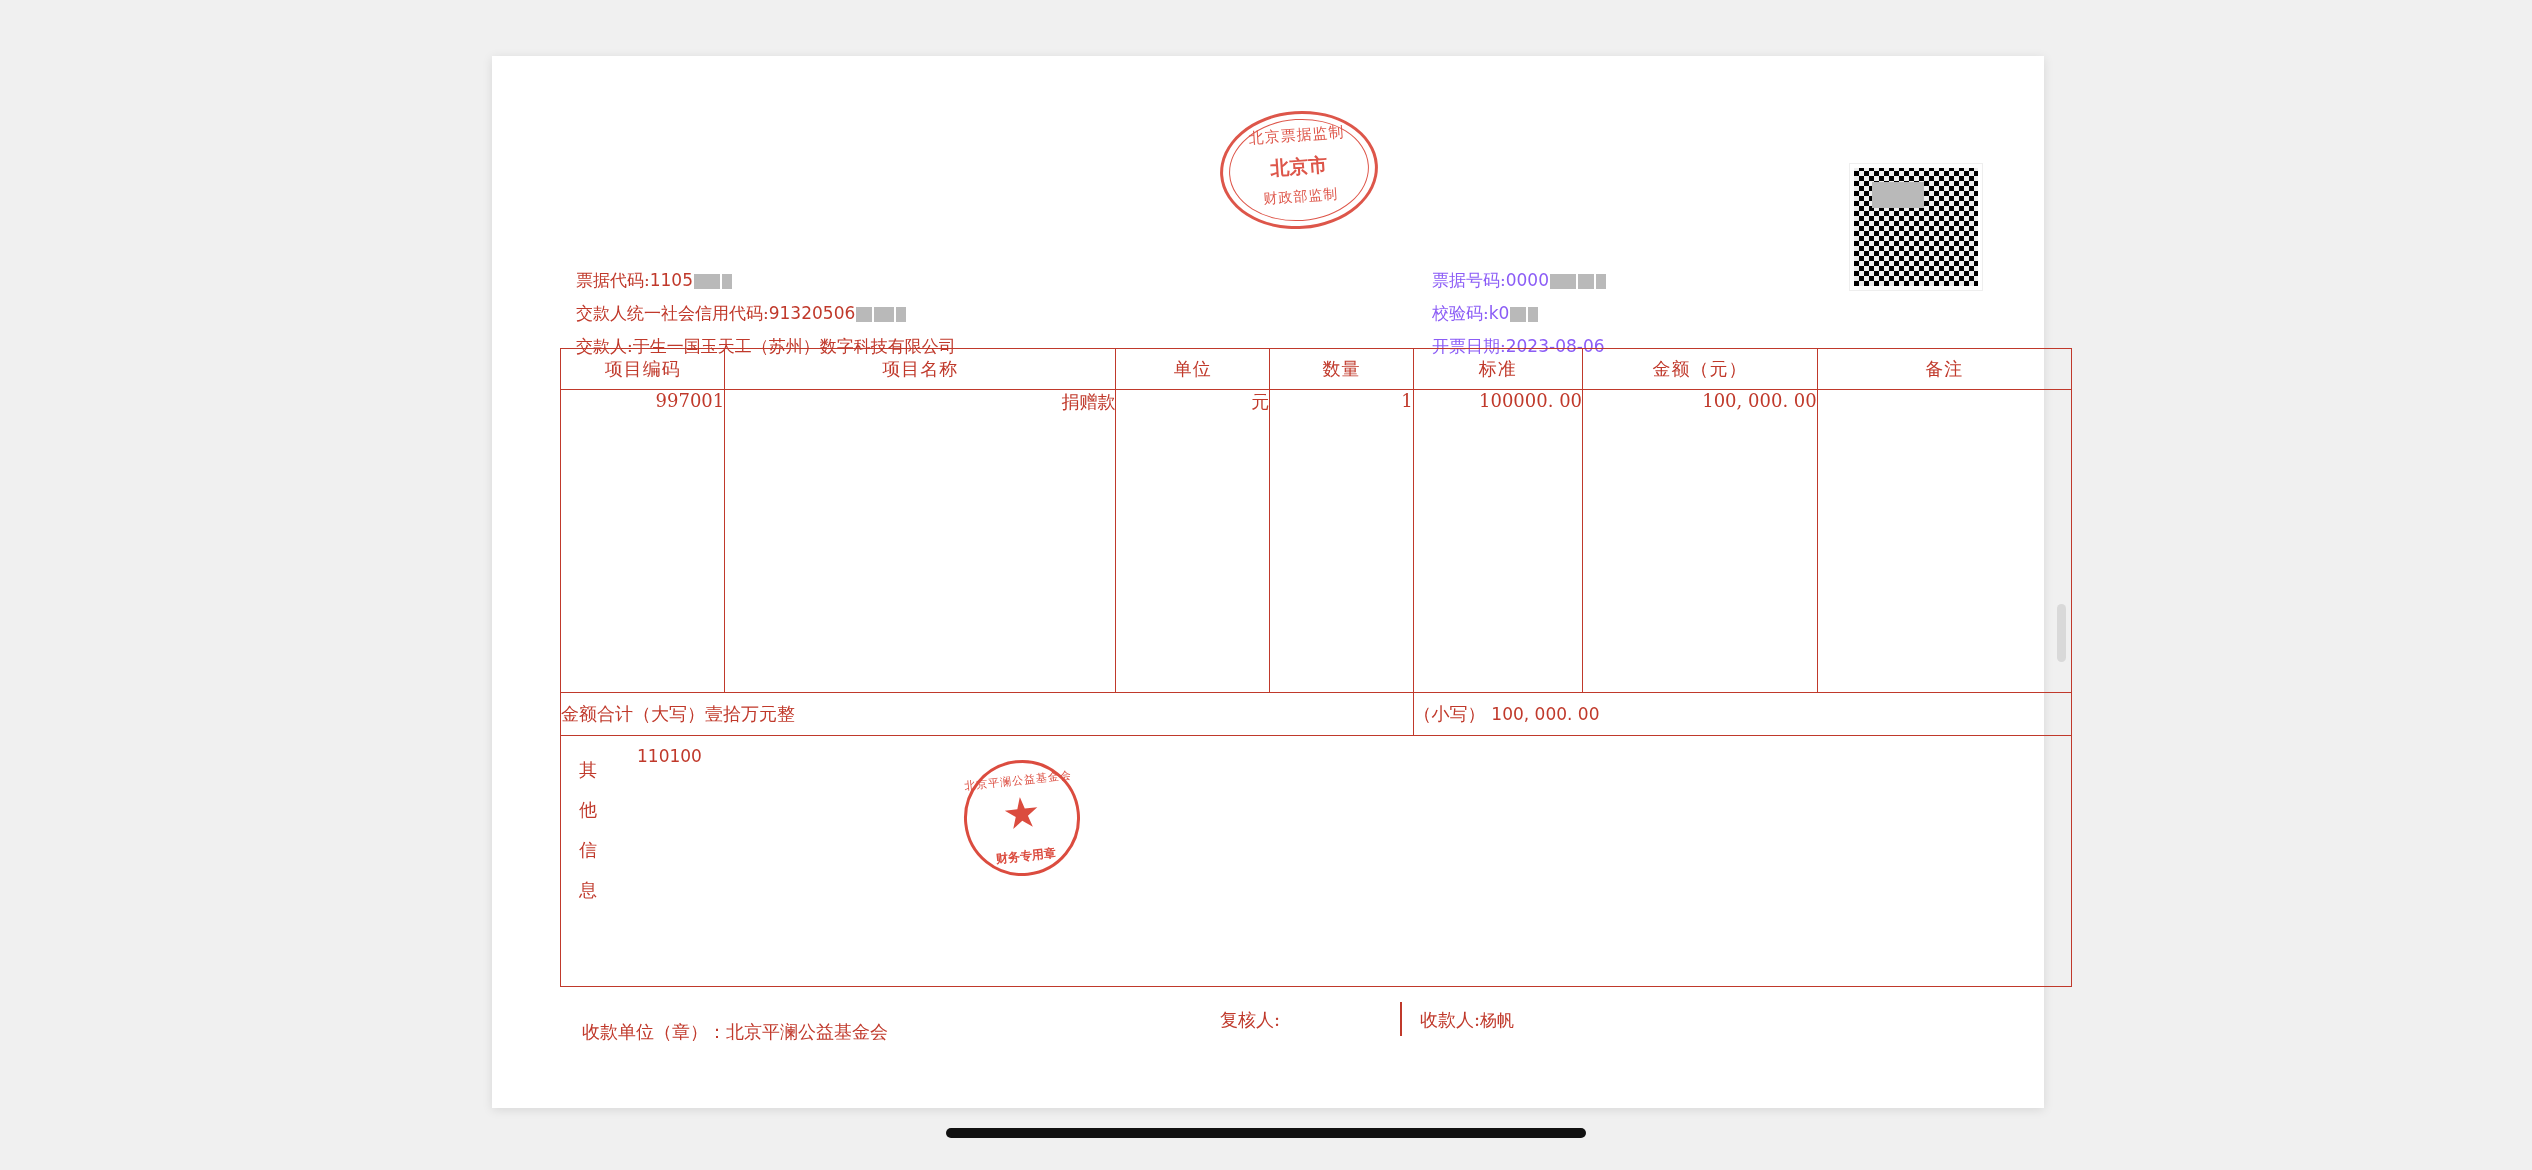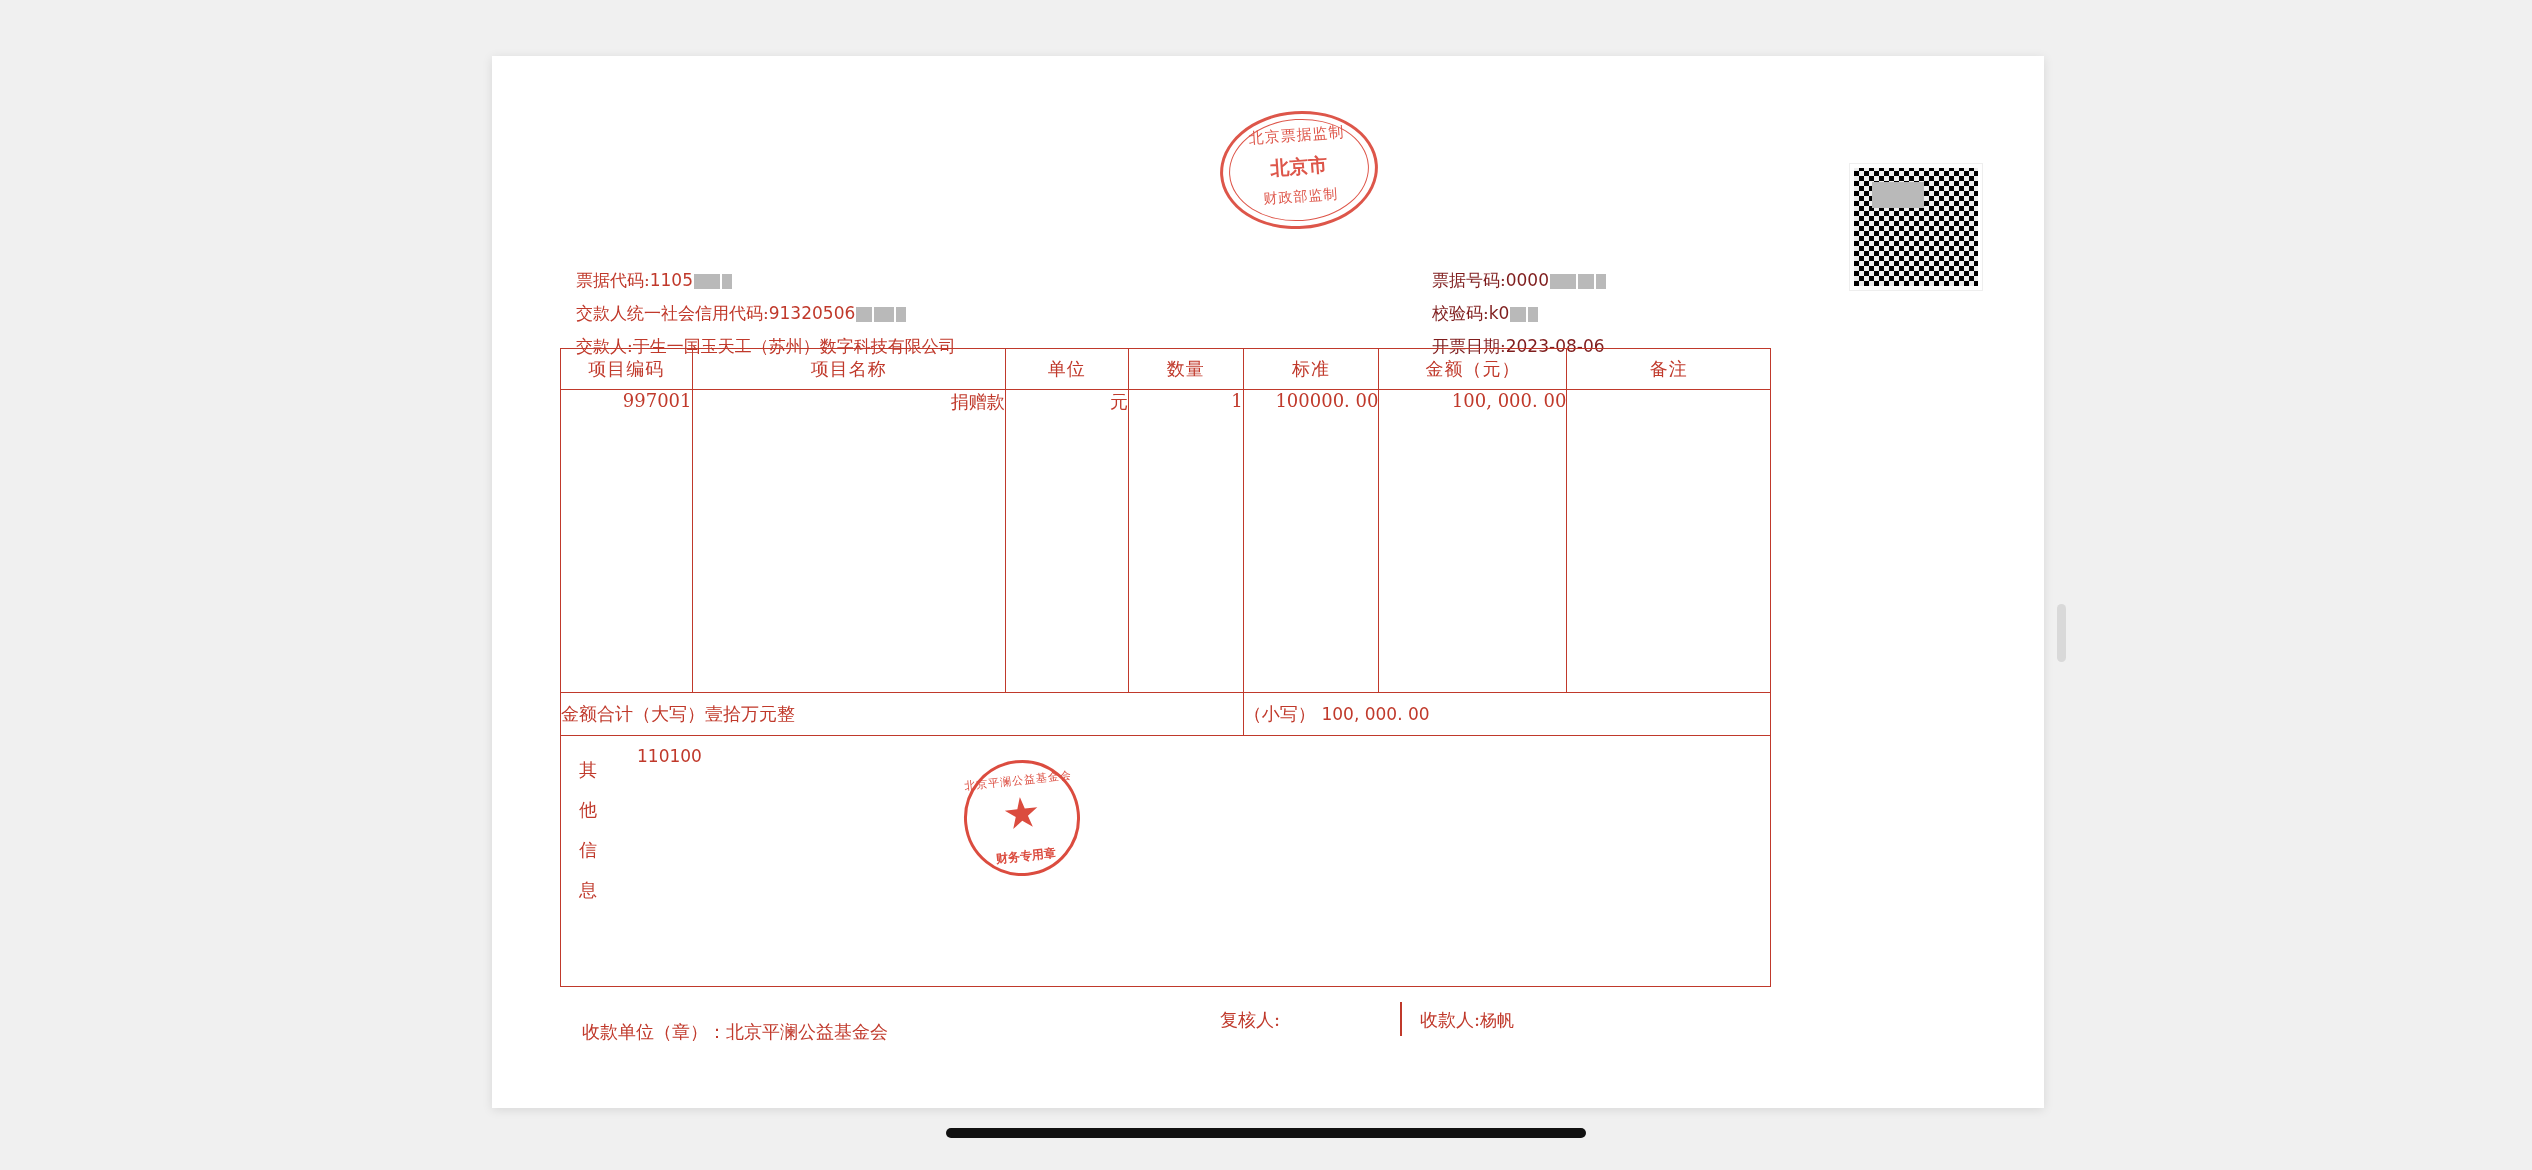--- a/index.html
+++ b/index.html
@@ -62,21 +62,21 @@
     color: #c0392b;
     line-height: 33px;
     margin-left: 14px;
   }
   .fields-right {
     position: absolute;
     left: 880px;
     top: 188px;
     font-family: "DejaVu Sans", sans-serif;
     font-size: 17px;
-    color: #7f1d1d;
+    color: #8b5cf6;
     line-height: 33px;
   }
   .f-label { font-family: "DejaVu Serif", serif; }
   .f-val { font-family: "DejaVu Sans", sans-serif; }
 
   .redact {
     display: inline-block;
     vertical-align: middle;
     background: #b9b9b9;
     height: 15px;
@@ -85,21 +85,21 @@
   .r1 { width: 26px; }
   .r2 { width: 10px; }
   .r3 { width: 16px; }
   .r4 { width: 20px; }
 
   
   table.main {
     position: absolute;
     left: 8px;
     top: 272px;
-    width: 1211px;
+    width: 1512px;
     border-collapse: collapse;
     table-layout: fixed;
     padding-left: 20px;
   }
   table.main td, table.main th {
     border: 1.5px solid #c0392b;
     color: #c0392b;
     font-family: "DejaVu Serif", serif;
     font-size: 18px;
     font-weight: normal;

